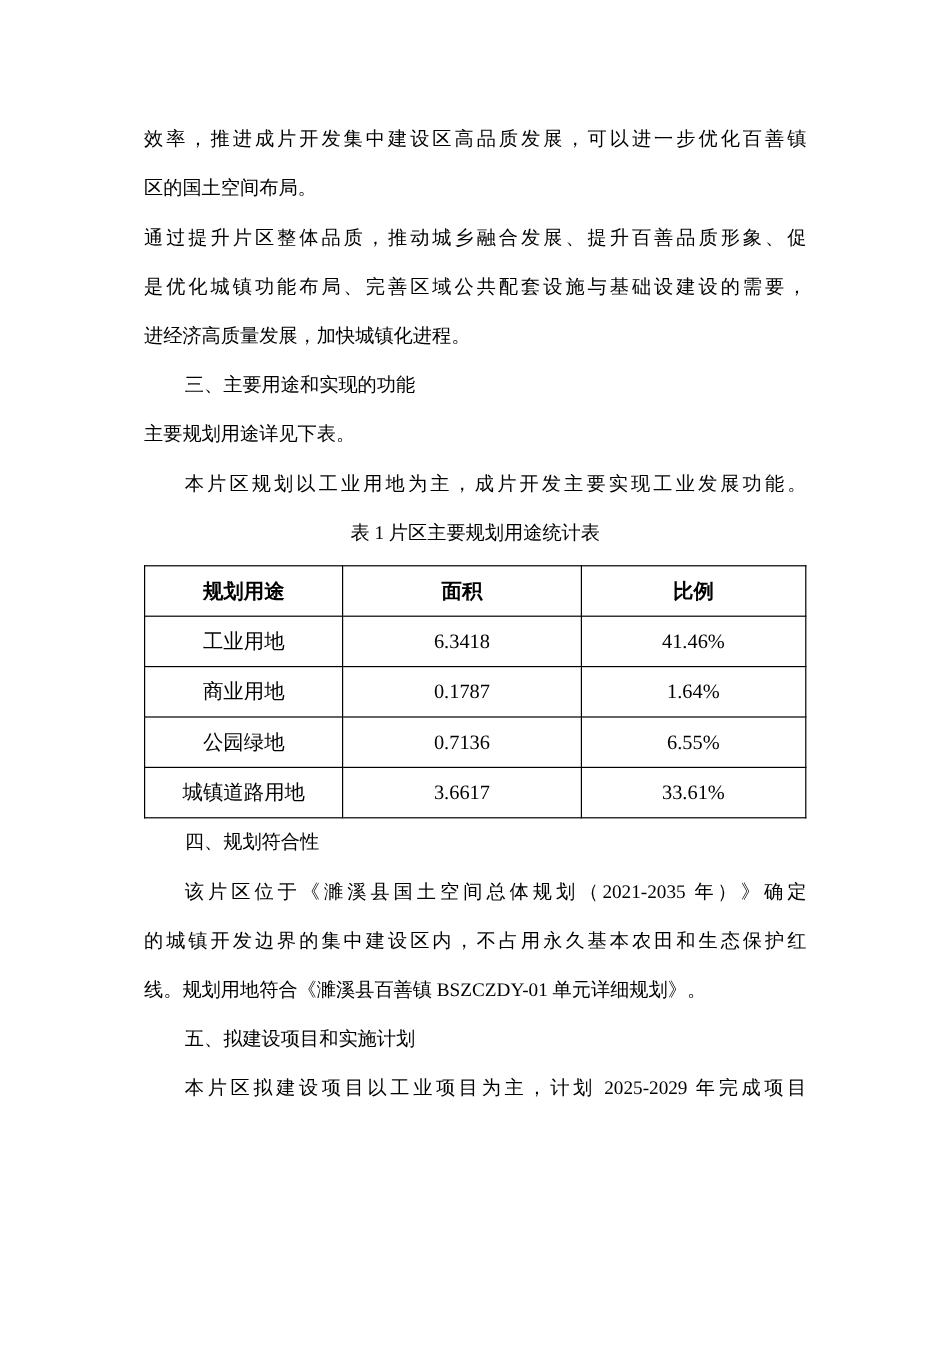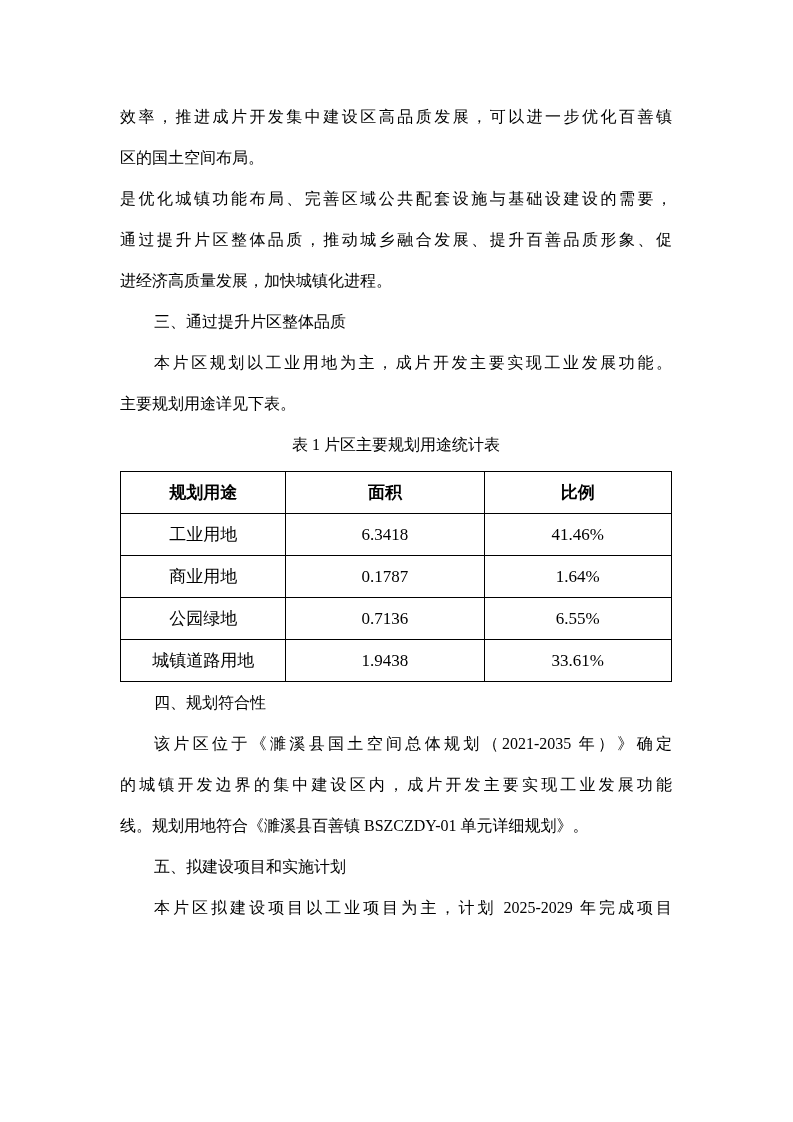--- a/index.html
+++ b/index.html
@@ -61,26 +61,26 @@
   col.c2 { width: 36%; }
   col.c3 { width: 34%; }
 </style>
 </head>
 <body>
 
 <div class="page">
 
   <div class="line just">效率，推进成片开发集中建设区高品质发展，可以进一步优化百善镇</div>
   <div class="line">区的国土空间布局。</div>
+  <div class="line just">通过提升片区整体品质，推动城乡融合发展、提升百善品质形象、促</div>
   <div class="line just">是优化城镇功能布局、完善区域公共配套设施与基础设建设的需要，</div>
-  <div class="line just">通过提升片区整体品质，推动城乡融合发展、提升百善品质形象、促</div>
   <div class="line">进经济高质量发展，加快城镇化进程。</div>
-  <div class="line ind">三、通过提升片区整体品质</div>
+  <div class="line ind">三、主要用途和实现的功能</div>
+  <div class="line">主要规划用途详见下表。</div>
   <div class="line just ind">本片区规划以工业用地为主，成片开发主要实现工业发展功能。</div>
-  <div class="line">主要规划用途详见下表。</div>
   <div class="line center">表 1  片区主要规划用途统计表</div>
 
   <table class="doc-table">
     <colgroup>
         <col class="c1">
         <col class="c2">
         <col class="c3">
       </colgroup>
     <tbody>
       <tr class="hdr">
@@ -98,26 +98,26 @@
         <td>0.1787</td>
         <td>1.64%</td>
       </tr>
       <tr>
         <td>公园绿地</td>
         <td>0.7136</td>
         <td>6.55%</td>
       </tr>
       <tr>
         <td>城镇道路用地</td>
-        <td>1.9438</td>
+        <td>3.6617</td>
         <td>33.61%</td>
       </tr>
     </tbody>
   </table>
 
   <div class="line ind">四、规划符合性</div>
   <div class="line just ind">该片区位于《濉溪县国土空间总体规划（2021-2035 年）》确定</div>
-  <div class="line just">的城镇开发边界的集中建设区内，成片开发主要实现工业发展功能</div>
+  <div class="line just">的城镇开发边界的集中建设区内，不占用永久基本农田和生态保护红</div>
   <div class="line">线。规划用地符合《濉溪县百善镇 BSZCZDY-01 单元详细规划》。</div>
   <div class="line ind">五、拟建设项目和实施计划</div>
   <div class="line just ind">本片区拟建设项目以工业项目为主，计划 2025-2029 年完成项目</div>
 
 </div>
 
 </body></html>

